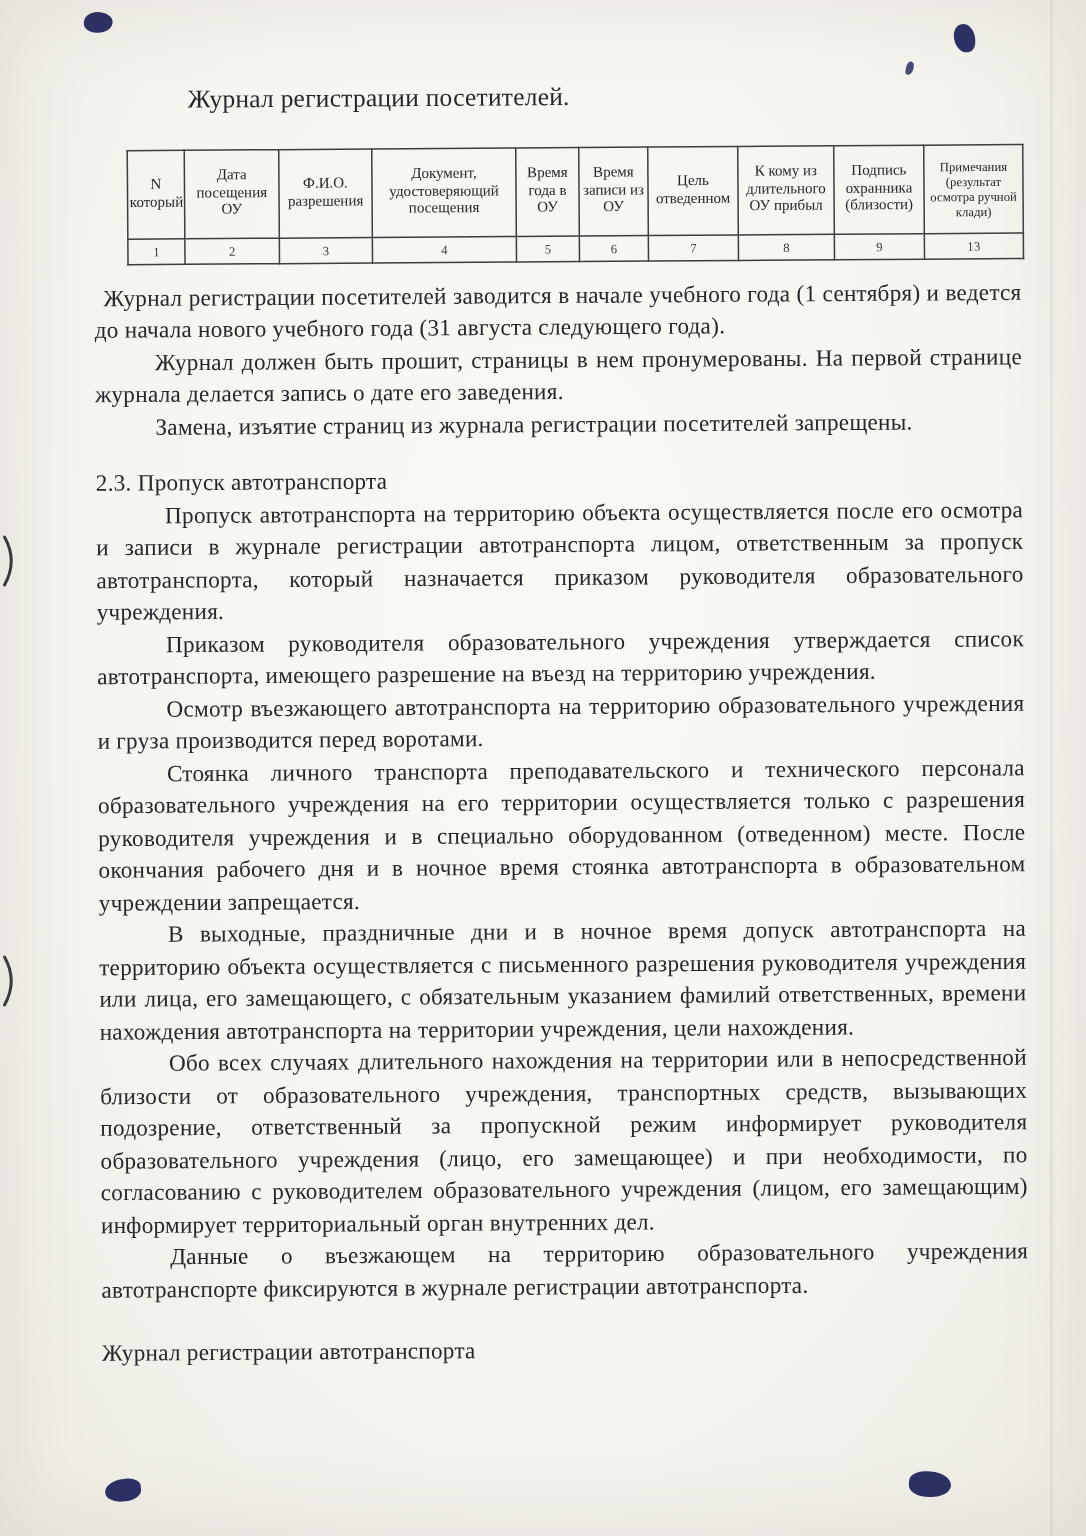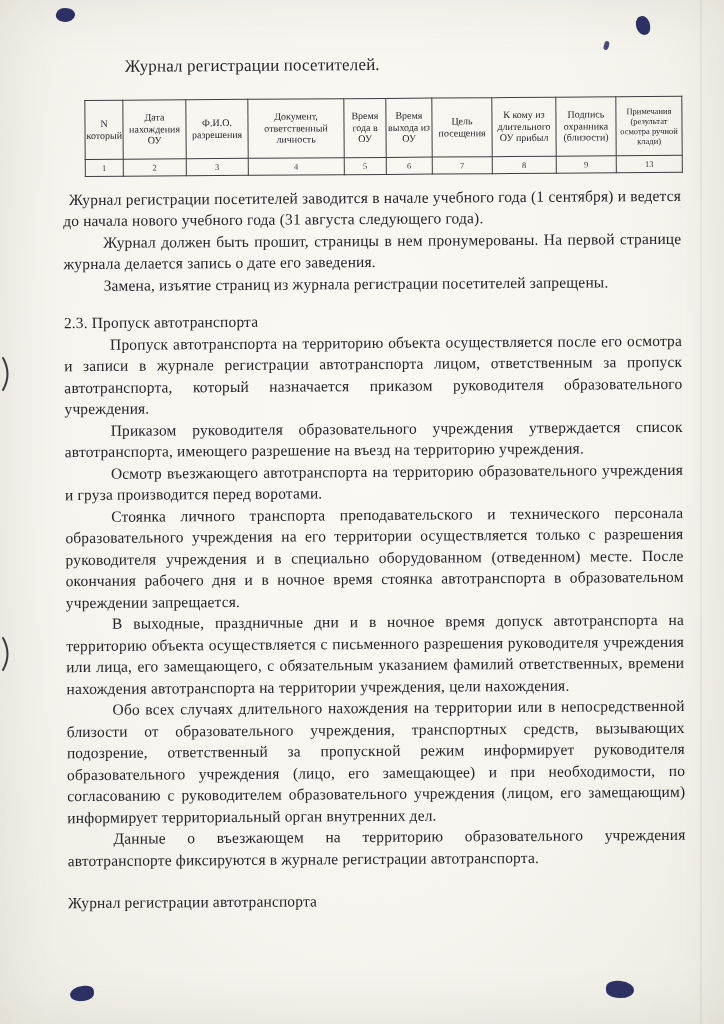--- a/index.html
+++ b/index.html
@@ -142,26 +142,26 @@
           <col style="width:42px">
           <col style="width:46px">
         <col style="width:60px">
           <col style="width:64px">
           <col style="width:60px">
         <col style="width:66px">
       </colgroup>
       <thead>
         <tr>
           <th>N который</th>
-          <th>Дата нахождения ОУ</th>
+          <th>Дата посещения ОУ</th>
           <th>Ф.И.О. разрешения</th>
-          <th>Документ, ответственный личность</th>
+          <th>Документ, удостоверяющий посещения</th>
           <th>Время года в ОУ</th>
-          <th>Время выхода из ОУ</th>
-          <th>Цель посещения</th>
+          <th>Время записи из ОУ</th>
+          <th>Цель отведенном</th>
           <th>К кому из длительного ОУ прибыл</th>
           <th>Подпись охранника (близости)</th>
           <th class="small-note">Примечания (результат осмотра ручной клади)</th>
         </tr>
       </thead>
       <tbody>
         <tr>
           <td class="num">1</td>
           <td class="num">2</td>
           <td class="num">3</td>

